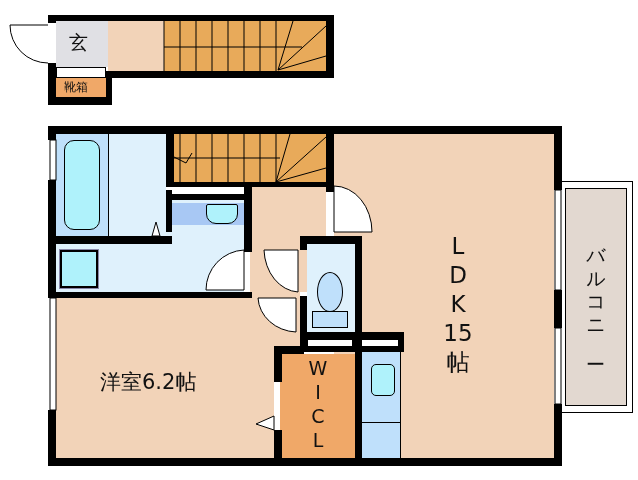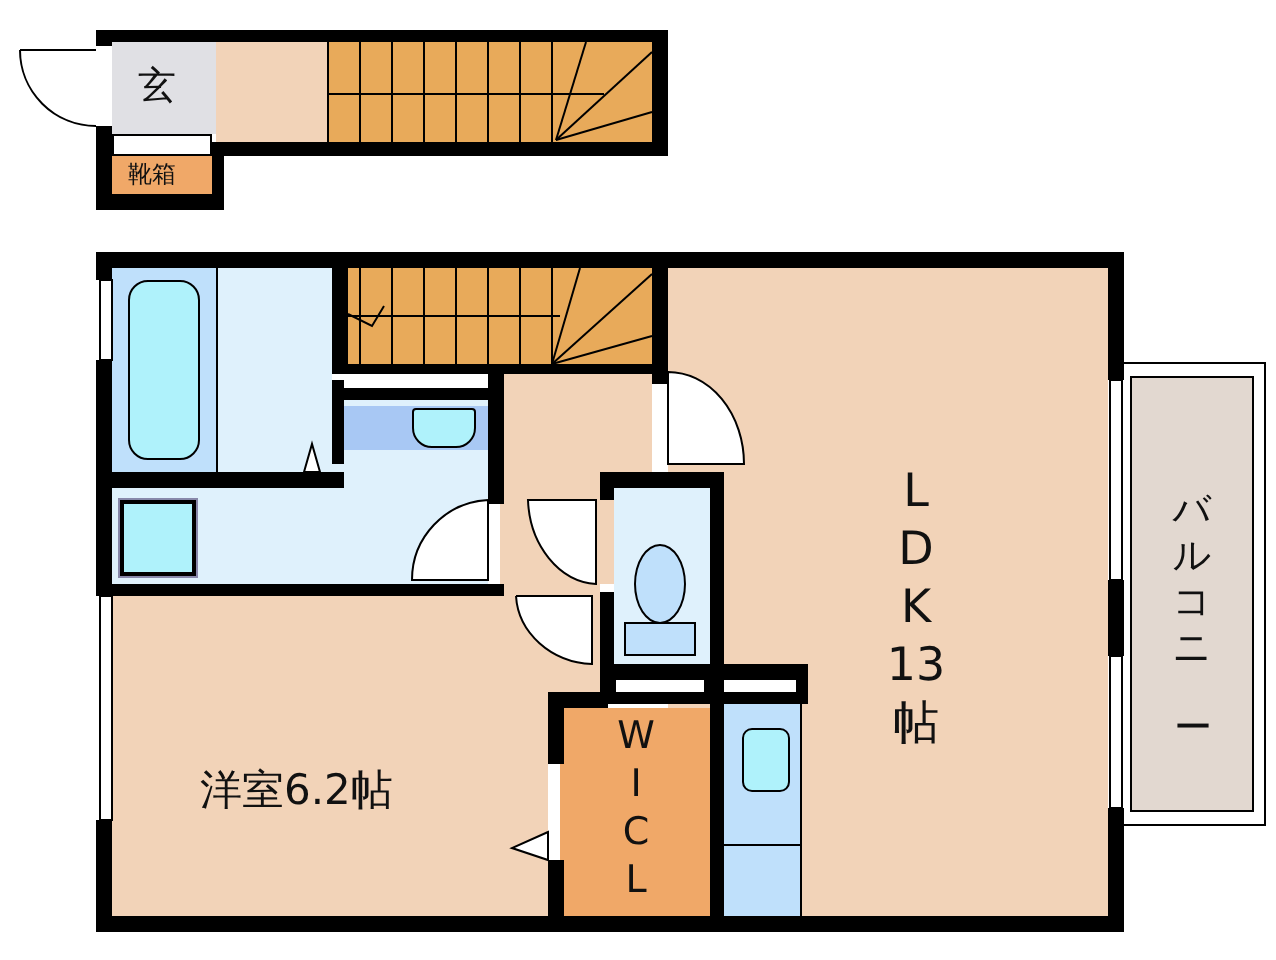--- a/index.html
+++ b/index.html
@@ -137,27 +137,27 @@
     <path d="M274 416 L256 424 L274 430 Z" fill="#fff" stroke="#000"></path>
 
     <path d="M152 236 L156 222 L160 236 Z" fill="#fff" stroke="#000"></path>
 
     <rect x="50" y="140" width="6" height="40" fill="#fff" stroke="#000"></rect>
     <rect x="50" y="298" width="6" height="112" fill="#fff" stroke="#000"></rect>
     <rect x="555" y="190" width="6" height="100" fill="#fff" stroke="#000"></rect>
     <rect x="555" y="328" width="6" height="76" fill="#fff" stroke="#000"></rect>
   </svg>
 
-  <div class="lbl" style="left:100px;top:368px;font-size:21px;margin-top:13px;">洋室6.2帖</div>
+  <div class="lbl" style="left:100px;top:368px;font-size:21px;">洋室6.2帖</div>
 
   <div style="position:absolute;left:438px;top:232px;width:40px;text-align:center;font-size:23px;line-height:29px;color:#111;">
     <div>L</div>
     <div>D</div>
     <div>K</div>
-    <div>13</div>
+    <div>15</div>
     <div>帖</div>
   </div>
 
   <div style="position:absolute;left:298px;top:356px;width:40px;text-align:center;font-size:19px;line-height:24px;color:#111;">
     <div>W</div>
     <div>I</div>
     <div>C</div>
     <div>L</div>
   </div>
 

